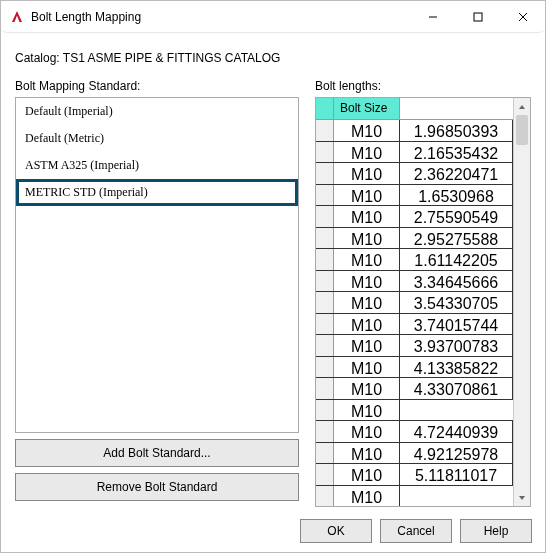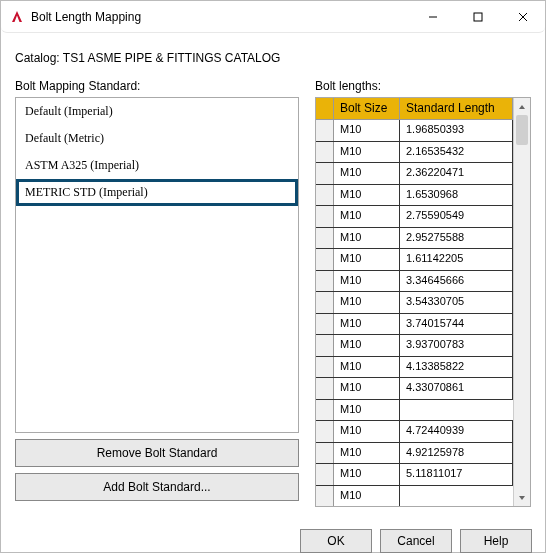--- a/index.html
+++ b/index.html
@@ -94,37 +94,38 @@
   .table-header {
     display:flex;
     border-bottom: 1px solid #999;
     background:#fff;
     height:22px;
   }
   .th {
     border-right: 1px solid #999;
     padding: 3px 6px;
     font-size:12px;
-    background:#eab308;
+    background:#5eead4;
   }
   .th.rownum { width:18px; padding:0; }
   .th.size { width:66px; }
   .th.stdlen { flex:1; }
   .table-body { }
   .tr {
     display:flex;
     height:21.5px;
     border-bottom: 1px solid #333;
   }
   .td {
     border-right: 1px solid #333;
     padding: 3px 6px;
-    font-size:11px;
+    font-size:16px;
     overflow:hidden;
     white-space:nowrap;
+    text-align:center;
   }
   .td.rownum {
     width:18px; padding:0;
     background:#f0f0f0;
     border-right:1px solid #999;
   }
   .td.size { width:66px; }
   .td.stdlen { flex:1; }
   .scrollbar {
     width:17px;
@@ -139,21 +140,21 @@
   }
   .sb-track { flex:1; background:#f0f0f0; position:relative; }
   .sb-thumb {
     position:absolute; left:2px; right:2px;
     top:0; height:30px;
     background:#cfcfcf;
     border-radius:2px;
   }
   .footer {
     position:absolute;
-    bottom:0; right:14px;
+    bottom:10px; right:14px;
     display:flex; gap:8px;
   }
   .dlg-btn {
     width:72px; height:24px;
     border:1px solid #888;
     background:#e9e9e9;
     font-size:12px;
     display:flex; align-items:center; justify-content:center;
     cursor:pointer;
   }
@@ -198,33 +199,32 @@
 
     <div class="left-col">
       <div class="section-label">Bolt Mapping Standard:</div>
       <div class="listbox" id="standards-list">
           <div class="list-item">Default (Imperial)</div>
           <div class="list-item">Default (Metric)</div>
           <div class="list-item">ASTM A325 (Imperial)</div>
           <div class="list-item highlighted">METRIC STD (Imperial)</div>
         </div>
       <div class="stack-buttons">
+        <div class="long-btn">Add Bolt Standard...</div>
         <div class="long-btn">Remove Bolt Standard</div>
-        <div class="long-btn">Add Bolt Standard...</div>
       </div>
     </div>
 
     <div class="right-col">
       <div class="section-label">Bolt lengths:</div>
       <div class="table-wrap">
         <div class="table-core">
           <div class="table-header">
             <div class="th rownum"></div>
             <div class="th size">Bolt Size</div>
-            <div class="th stdlen">Standard Length</div>
           </div>
           <div class="table-body" id="lengths-body">
               <div class="tr">
                 <div class="td rownum"></div>
                 <div class="td size">M10</div>
                 <div class="td stdlen">1.96850393</div>
               </div>
               <div class="tr">
                 <div class="td rownum"></div>
                 <div class="td size">M10</div>

